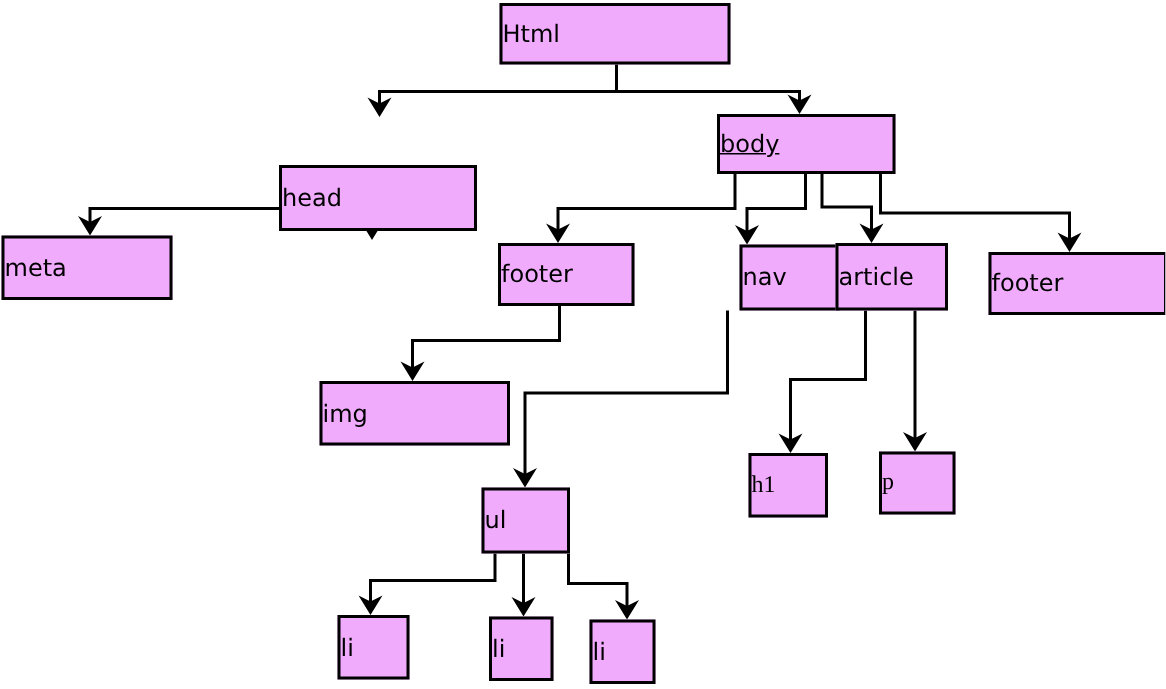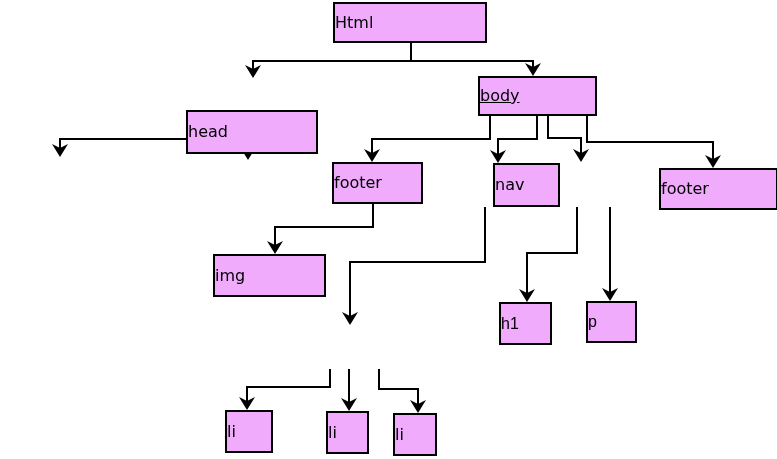--- a/index.html
+++ b/index.html
@@ -9,32 +9,32 @@
   }
   .connectors{position:absolute;left:0;top:0;width:777px;height:459px;}
   .edge path.wire{fill:none;stroke:#000;stroke-width:2;}
   .edge path.ah{fill:#000;stroke:none;}
   .node{
     position:absolute;box-sizing:border-box;
     border:2px solid #000;background:#f0abfc;
     display:flex;align-items:center;justify-content:flex-start;
     font-size:16px;line-height:1;white-space:nowrap;
   }
-  .node.mono span{font-family:Liberation Sans, sans-serif;}
+  .node.mono span{font-family:Liberation Serif, serif;}
   
   .n-html   {left:333px;top:2px;  width:154px;height:41px;}
   .n-head   {left:186px;top:78px; width:132px;height:44px;margin-top:32px;}
   .n-body   {left:478px;top:76px; width:119px;height:40px;text-decoration:underline;}
   .n-meta   {left:1px;  top:157px;width:114px;height:43px;}
   .n-title  {left:193px;top:160px;width:105px;height:44px;}
   .n-header {left:332px;top:162px;width:91px; height:42px;}
   .n-nav    {left:493px;top:163px;width:67px; height:44px;}
   .n-article{left:557px;top:162px;width:75px; height:45px;}
   .n-footer {left:659px;top:168px;width:119px;height:42px;}
-  .n-img    {left:213px;top:254px;width:113px;height:43px;}
+  .n-img    {left:213px;top:254px;width:127px;height:43px;}
   .n-ul     {left:321px;top:325px;width:59px; height:44px;}
   .n-h1     {left:499px;top:302px;width:53px; height:43px;}
   .n-p      {left:586px;top:301px;width:51px; height:42px;}
   .n-li1    {left:225px;top:410px;width:48px; height:43px;}
   .n-li2    {left:326px;top:411px;width:43px; height:43px;}
   .n-li3    {left:393px;top:413px;width:44px; height:43px;}
 </style>
 </head>
 <body>
 
@@ -105,31 +105,40 @@
 
   <div class="node n-html">
     <span>Html</span>
   </div>
   <div class="node n-head">
     <span>head</span>
   </div>
   <div class="node n-body">
     <span>body</span>
   </div>
+  <div class="node n-meta">
+    <span>meta</span>
+  </div>
   <div class="node n-header">
     <span>footer</span>
   </div>
   <div class="node n-nav">
     <span>nav</span>
   </div>
+  <div class="node n-article">
+    <span>article</span>
+  </div>
   <div class="node n-footer">
     <span>footer</span>
   </div>
   <div class="node n-img">
     <span>img</span>
+  </div>
+  <div class="node n-ul">
+    <span>ul</span>
   </div>
   <div class="node n-h1 mono">
     <span>h1</span>
   </div>
   <div class="node n-p mono">
     <span>p</span>
   </div>
   <div class="node n-li1">
     <span>li</span>
   </div>

